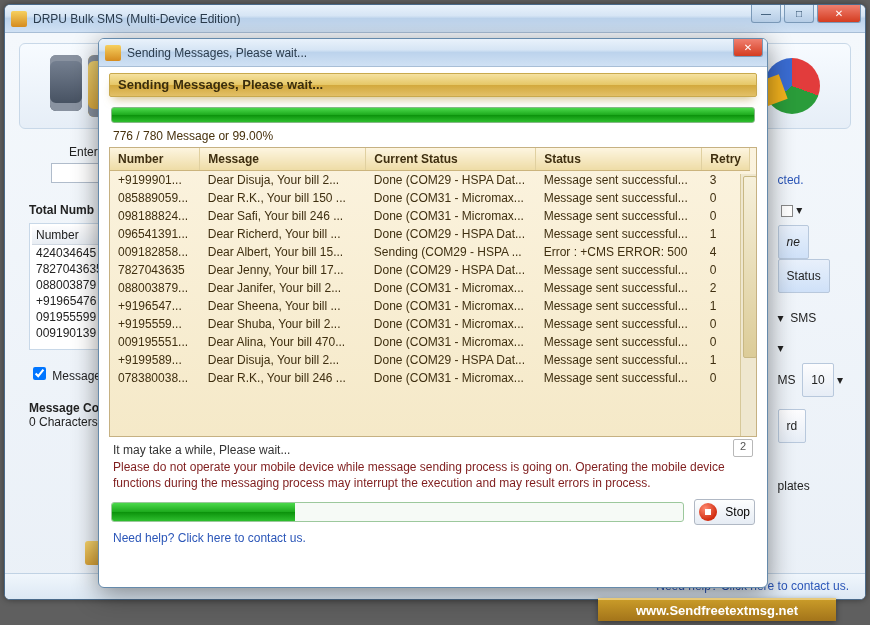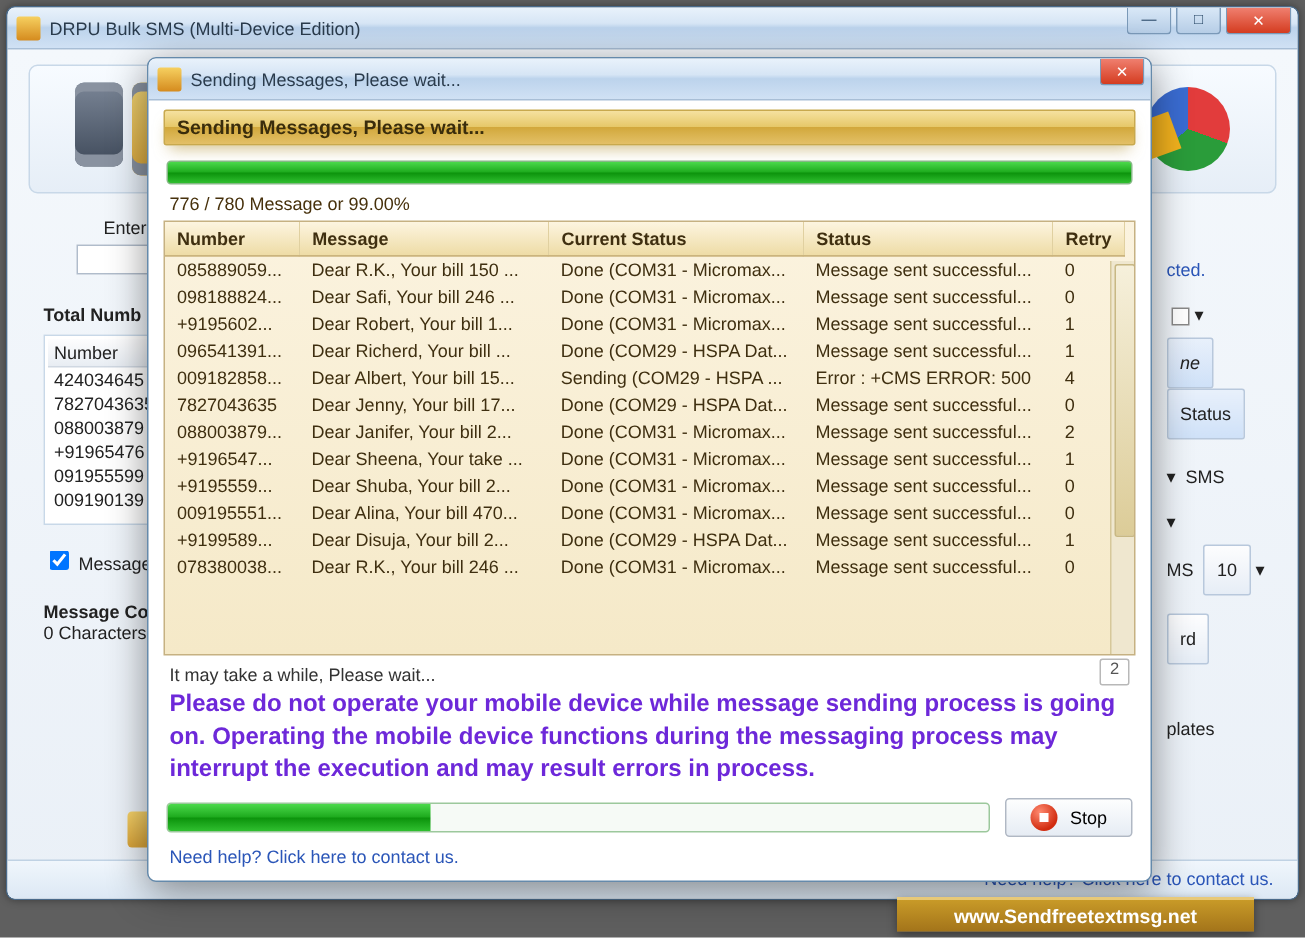--- a/index.html
+++ b/index.html
@@ -144,38 +144,38 @@
     white-space: nowrap; overflow: hidden; text-overflow: ellipsis;
     max-width: 140px;
   }
   .scroll-v {
     position:absolute; right:0; top:26px; bottom:0; width:16px;
     background:#efe7cf; border-left:1px solid #d6c89a;
   }
   .scroll-v::after{ content:""; position:absolute; left:2px; top:2px; width:12px; height:180px;
     background: linear-gradient(#f6f0db,#dccc98); border:1px solid #c8b884; border-radius:2px; }
   .wait-text { font-size:12px; color:#333; margin: 6px 4px 2px; }
-  .note-text { font-size:16px; color:#6d28d9; margin: 2px 4px 8px; line-height:1.35;font-weight:bold; }
+  .note-text { font-size:12px; color:#7f1d1d; margin: 2px 4px 8px; line-height:1.35; }
   .count-badge {
     float:right; width:20px; height:18px; border:1px solid #b8b8b8; border-radius:2px;
     text-align:center; font-size:11px; color:#555; margin-top:-4px;
   }
   .bottom-row { display:flex; align-items:center; gap:10px; margin:4px 2px 2px; }
   .bottom-progress {
     flex:1; height:20px; border:1px solid #9cc89c; border-radius:3px;
     background:#f6faf6; position:relative; overflow:hidden;
   }
   .bottom-progress .fill {
     position:absolute; left:0; top:0; bottom:0; width:32%;
     background: linear-gradient(#4bd94b,#1eab1e 48%,#0c930c 52%,#2fbf2f);
   }
   .stop-btn {
     display:flex; align-items:center; gap:8px;
     border:1px solid #b0b8c4; border-radius:3px;
-    padding:3px 16px;
+    padding:3px 4px;
     background: linear-gradient(#fdfefe,#e6ecf4);
     font-size:12px;
   }
   .stop-circ {
     width:18px; height:18px; border-radius:50%;
     background: radial-gradient(circle at 35% 30%, #ff8a70, #d12c10 70%);
   }
   .stop-circ::after { content:""; display:block; width:6px; height:6px; background:#fff; margin:6px auto; }
   .dlg-help { margin:6px 4px 0; }
   .url-bar {
@@ -277,39 +277,39 @@
             <tr>
           <th>Number</th>
           <th>Message</th>
           <th>Current Status</th>
           <th>Status</th>
           <th>Retry</th>
         </tr>
           </thead>
         <tbody id="rows">
             <tr>
+              <td>+9199901...</td>
+              <td>Dear Disuja,  Your bill 2...</td>
+              <td>Done (COM29 - HSPA Dat...</td>
+              <td>Message sent successful...</td>
+              <td>3</td>
+            </tr>
+            <tr>
               <td>085889059...</td>
               <td>Dear R.K.,  Your bill 150 ...</td>
               <td>Done (COM31 - Micromax...</td>
               <td>Message sent successful...</td>
               <td>0</td>
             </tr>
             <tr>
               <td>098188824...</td>
               <td>Dear Safi,  Your bill 246 ...</td>
               <td>Done (COM31 - Micromax...</td>
               <td>Message sent successful...</td>
               <td>0</td>
-            </tr>
-            <tr>
-              <td>+9195602...</td>
-              <td>Dear Robert,  Your bill 1...</td>
-              <td>Done (COM31 - Micromax...</td>
-              <td>Message sent successful...</td>
-              <td>1</td>
             </tr>
             <tr>
               <td>096541391...</td>
               <td>Dear Richerd,  Your bill ...</td>
               <td>Done (COM29 - HSPA Dat...</td>
               <td>Message sent successful...</td>
               <td>1</td>
             </tr>
             <tr>
               <td>009182858...</td>
@@ -327,21 +327,21 @@
             </tr>
             <tr>
               <td>088003879...</td>
               <td>Dear Janifer,  Your bill 2...</td>
               <td>Done (COM31 - Micromax...</td>
               <td>Message sent successful...</td>
               <td>2</td>
             </tr>
             <tr>
               <td>+9196547...</td>
-              <td>Dear Sheena,  Your take ...</td>
+              <td>Dear Sheena,  Your bill ...</td>
               <td>Done (COM31 - Micromax...</td>
               <td>Message sent successful...</td>
               <td>1</td>
             </tr>
             <tr>
               <td>+9195559...</td>
               <td>Dear Shuba,  Your bill 2...</td>
               <td>Done (COM31 - Micromax...</td>
               <td>Message sent successful...</td>
               <td>0</td>

